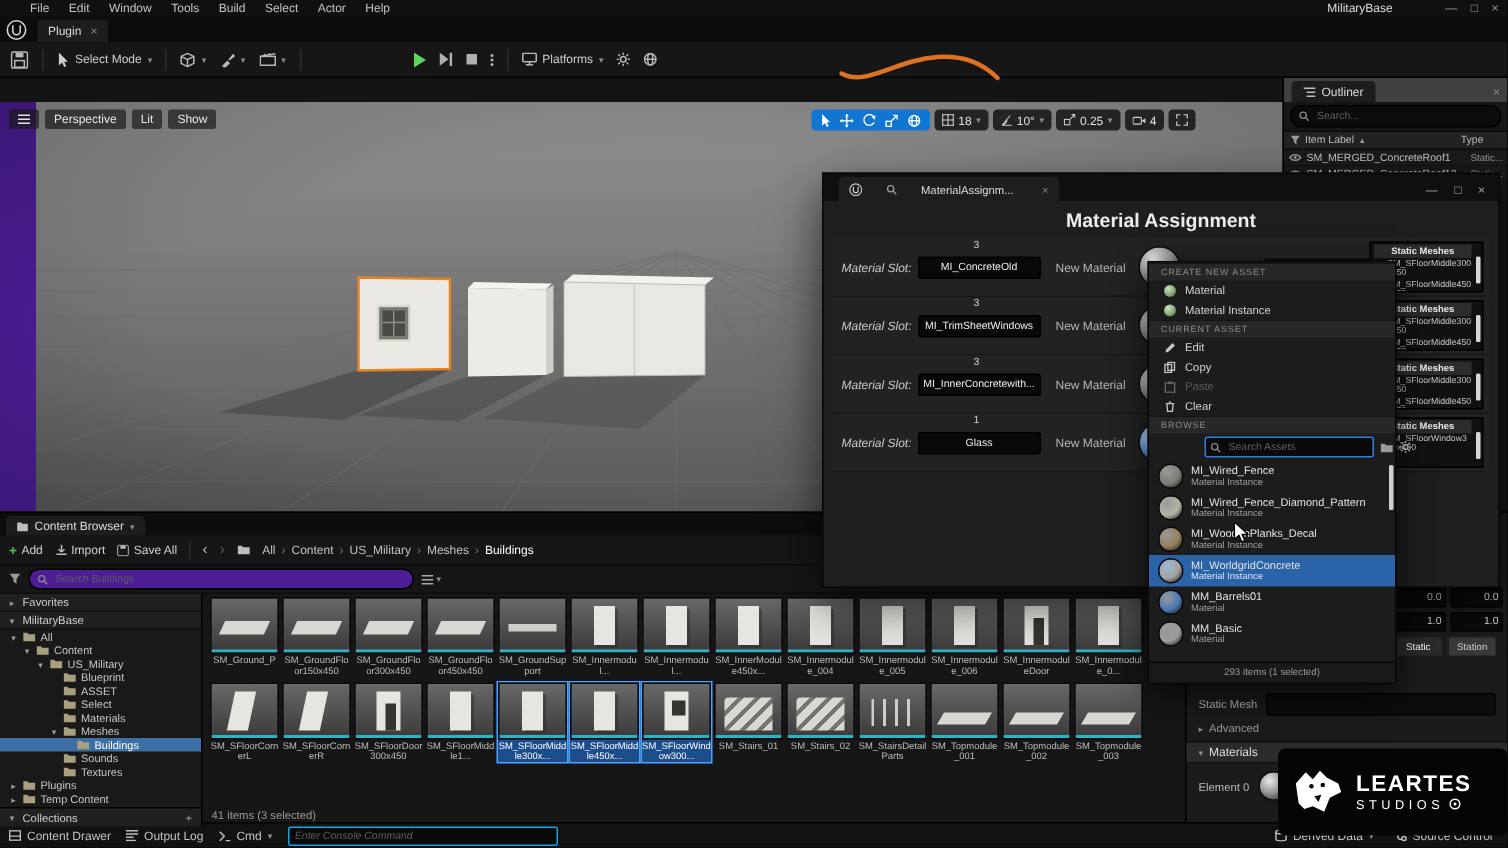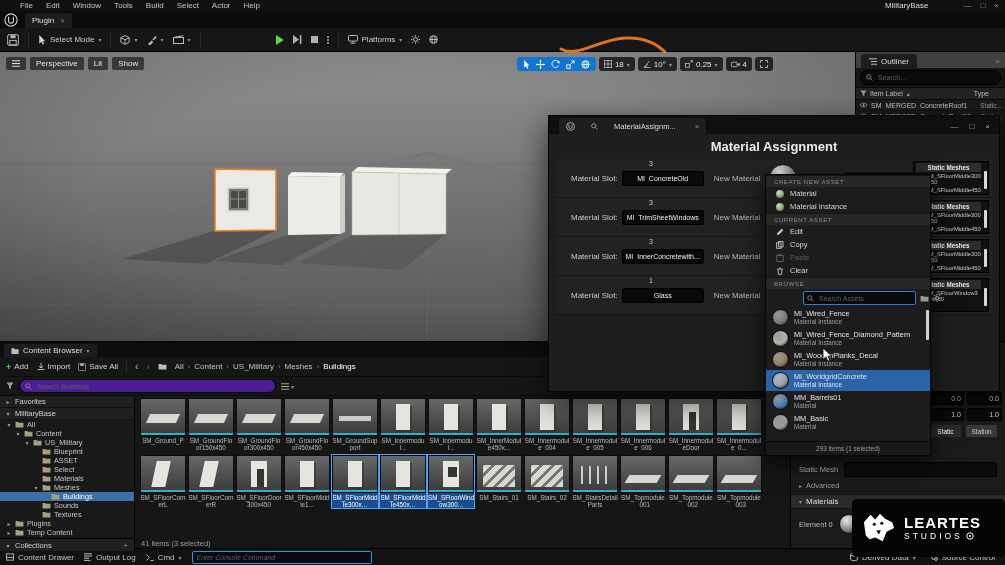--- a/index.html
+++ b/index.html
@@ -26,21 +26,21 @@
 
   
   .toolbar{left:0;top:28px;width:1005px;height:24px;background:#161616;border-bottom:1px solid #000;display:flex;align-items:center;gap:9px;padding:0 7px;font-size:8px;box-sizing:border-box;}
   .tb-sep{width:1px;height:14px;background:#2c2c2c;}
   .tb-group{display:flex;align-items:center;gap:4px;color:#cfcfcf;}
   .play-tri{width:0;height:0;border-left:8px solid #5bd65b;border-top:5px solid transparent;border-bottom:5px solid transparent;}
   .stop-sq{width:7px;height:7px;background:#b0b0b0;}
   .kebab span{display:block;width:2px;height:2px;border-radius:50%;background:#b0b0b0;margin:1px 0;}
 
   
-  .viewport{left:0;top:52px;width:855px;height:289px;overflow:hidden;background:#4c1d95;}
+  .viewport{left:0;top:68px;width:855px;height:289px;overflow:hidden;background:#4c1d95;padding-left:24px;}
   .vp-vignette{position:absolute;inset:0;background:radial-gradient(ellipse at center,transparent 55%,rgba(0,0,0,.22));pointer-events:none;}
   .vp-left{position:absolute;left:6px;top:5px;display:flex;gap:4px;}
   .vp-pill{height:13px;background:rgba(25,25,25,.68);border-radius:2px;display:flex;align-items:center;gap:3px;padding:0 6px;font-size:8px;color:#e6e6e6;}
   .vp-right{position:absolute;right:82px;top:5px;display:flex;gap:3px;align-items:center;}
   .vp-blue{height:14px;background:#1176d2;border-radius:3px;display:flex;align-items:center;gap:6px;padding:0 6px;}
   .snap-pill{height:14px;background:rgba(20,20,20,.85);border-radius:3px;display:flex;align-items:center;gap:3px;padding:0 5px;font-size:8px;color:#e0e0e0;}
 
   
   .outliner{left:855px;top:52px;width:150px;height:289px;background:#161616;border-left:1px solid #000;box-sizing:border-box;z-index:10;}
   .ol-tabrow{height:16px;background:#404040;display:flex;align-items:flex-end;text-align:center;}
@@ -125,21 +125,21 @@
   
   .dialog{left:548px;top:115px;width:452px;height:277px;background:#1e1e1e;border:1px solid #050505;box-shadow:0 10px 30px rgba(0,0,0,.65);z-index:40;box-sizing:border-box;}
   .dlg-titlebar{height:18px;background:#0f0f0f;display:flex;align-items:flex-end;}
   .dlg-tab{height:16px;background:#1e1e1e;border-radius:3px 3px 0 0;margin-left:10px;display:flex;align-items:center;gap:16px;padding:0 7px;font-size:7.5px;color:#ddd;}
   .dlg-tab-x{color:#8a8a8a;margin-left:3px;}
   .dlg-winbtns{margin-left:auto;display:flex;gap:11px;padding:0 9px 3px;color:#aaa;font-size:8px;}
   .dlg-title{height:25px;display:flex;align-items:center;justify-content:center;font-size:13px;font-weight:bold;color:#ececec;}
   #dlg-rows{padding:0 0;}
   .mrow{position:relative;height:38px;margin:0 6px;border-bottom:1px solid #171717;display:flex;align-items:center;background:#222;}
   .mcount{position:absolute;left:94px;top:1px;font-size:7px;color:#cfcfcf;}
-  .mlabel{font-size:8px;color:#c9c9c9;margin-left:16px;white-space:nowrap;}
+  .mlabel{font-size:8px;color:#c9c9c9;margin-left:6px;white-space:nowrap;font-style:italic;}
   .minput{width:80px;height:13px;background:#090909;border:1px solid #000;color:#eee;font-size:7px;text-align:center;margin-left:4px;border-radius:2px;padding:0;}
   .mnew{font-size:8px;color:#b5b5b5;margin-left:10px;white-space:nowrap;}
   .sphere{width:26px;height:26px;border-radius:50%;background:radial-gradient(circle at 35% 30%,#e9e9e9,#9a9a9a 45%,#3a3a3a 88%);border:1px solid #0d0d0d;flex:none;margin-left:9px;}
   .sphere.glass{background:radial-gradient(circle at 35% 30%,#dff0ff,#6aa7e8 45%,#14386b 88%);}
   .sphere.small{width:18px;height:18px;margin-left:0;}
   .mcombo{position:absolute;left:287px;top:12px;width:104px;height:13px;background:#0d0d0d;border:1px solid #2b2b2b;border-radius:2px;display:flex;align-items:center;gap:3px;font-size:7px;color:#ddd;padding:0 4px;box-sizing:border-box;}
   .mcombo-th{width:8px;height:8px;border-radius:50%;background:radial-gradient(circle at 35% 30%,#ddd,#777 60%,#333);flex:none;}
   .mcombo .caret{margin-left:auto;}
   .meshbox{position:absolute;right:4px;top:2px;width:76px;height:34px;background:#111;border:1px solid #000;overflow:hidden;padding:1px 7px 1px 2px;box-sizing:border-box;}
   .mb-title{font-size:6.3px;color:#e8e8e8;font-weight:bold;background:#2c2c2c;text-align:center;padding:1px 0;}

